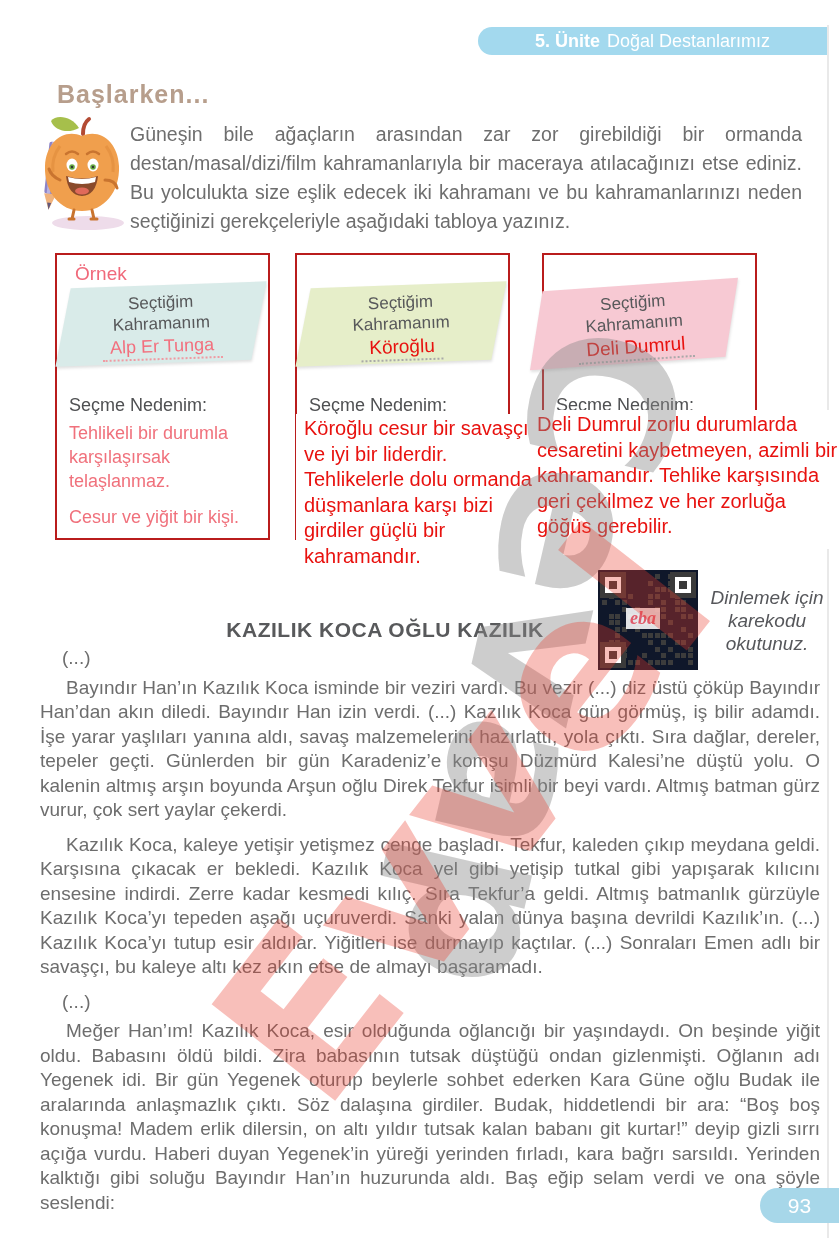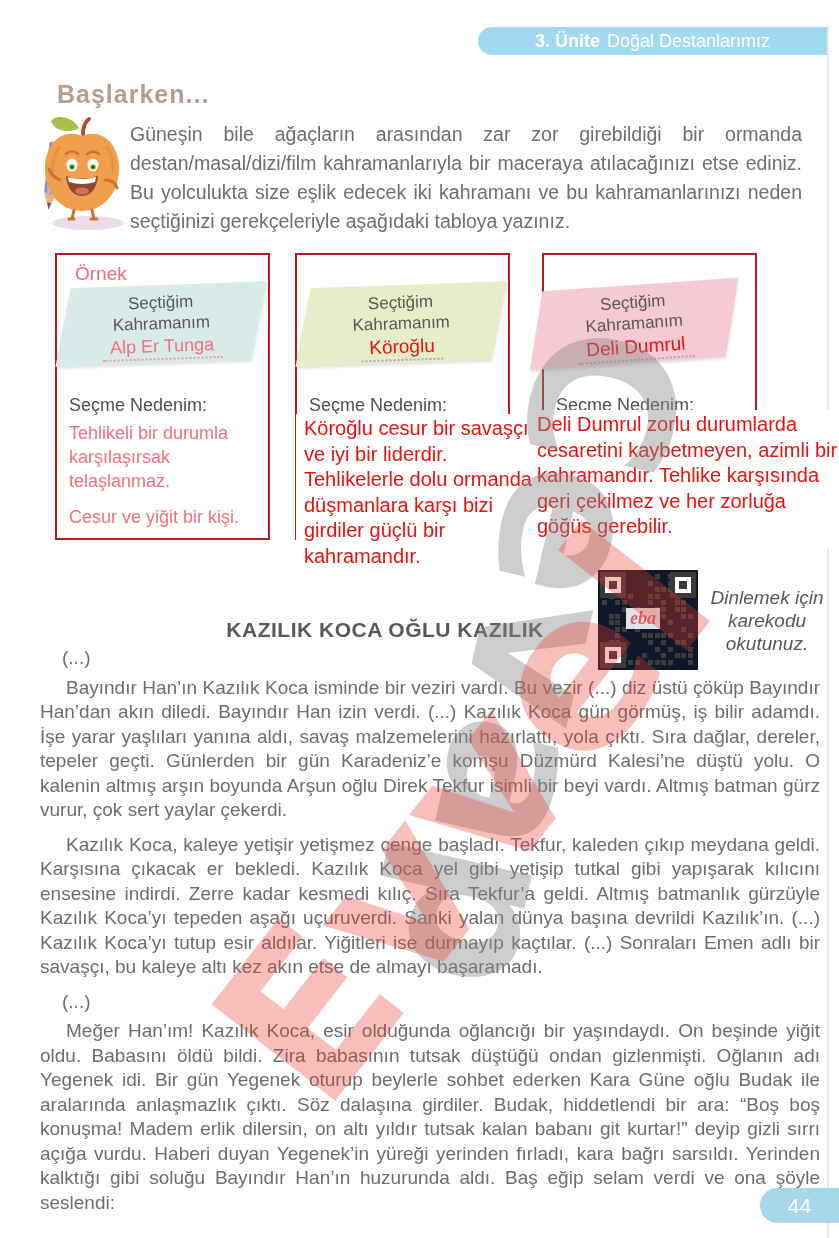--- a/index.html
+++ b/index.html
@@ -77,21 +77,21 @@
        justify-content:center;z-index:9;}
 </style>
 </head>
 <body>
 
 <div>
 
   <div class="page-edge"></div>
 
   <div class="unit-banner">
-    <span class="unit-label">3. Ünite</span>
+    <span class="unit-label">5. Ünite</span>
     <span class="unit-title">Doğal Destanlarımız</span>
   </div>
 
   <h2 class="section-heading">Başlarken...</h2>
 
   <svg class="apple" width="94" height="120" viewBox="0 0 94 120">
     <ellipse cx="52" cy="111" rx="36" ry="7" fill="#eedcea"></ellipse>
     <g transform="rotate(6 17 64)">
       <rect x="10" y="30" width="12" height="52" rx="2" fill="#8d84c8"></rect>
       <rect x="12.5" y="30" width="3.5" height="52" fill="#b9b2e2"></rect>
@@ -274,15 +274,15 @@
 
   <h3 class="story-title">KAZILIK KOCA OĞLU KAZILIK</h3>
   <div class="story">
     <p class="ellipsis">(...)</p>
     <p>Bayındır Han’ın Kazılık Koca isminde bir veziri vardı. Bu vezir (...) diz üstü çöküp Bayındır Han’dan akın diledi. Bayındır Han izin verdi. (...) Kazılık Koca gün görmüş, iş bilir adamdı. İşe yarar yaşlıları yanına aldı, savaş malzemelerini hazırlattı, yola çıktı. Sıra dağlar, dereler, tepeler geçti. Günlerden bir gün Karadeniz’e komşu Düzmürd Kalesi’ne düştü yolu. O kalenin altmış arşın boyunda Arşun oğlu Direk Tekfur isimli bir beyi vardı. Altmış batman gürz vurur, çok sert yaylar çekerdi.</p>
     <p>Kazılık Koca, kaleye yetişir yetişmez cenge başladı. Tekfur, kaleden çıkıp meydana geldi. Karşısına çıkacak er bekledi. Kazılık Koca yel gibi yetişip tutkal gibi yapışarak kılıcını ensesine indirdi. Zerre kadar kesmedi kılıç. Sıra Tekfur’a geldi. Altmış batmanlık gürzüyle Kazılık Koca’yı tepeden aşağı uçuruverdi. Sanki yalan dünya başına devrildi Kazılık’ın. (...) Kazılık Koca’yı tutup esir aldılar. Yiğitleri ise durmayıp kaçtılar. (...) Sonraları Emen adlı bir savaşçı, bu kaleye altı kez akın etse de almayı başaramadı.</p>
     <p class="ellipsis">(...)</p>
     <p>Meğer Han’ım! Kazılık Koca, esir olduğunda oğlancığı bir yaşındaydı. On beşinde yiğit oldu. Babasını öldü bildi. Zira babasının tutsak düştüğü ondan gizlenmişti. Oğlanın adı Yegenek idi. Bir gün Yegenek oturup beylerle sohbet ederken Kara Güne oğlu Budak ile aralarında anlaşmazlık çıktı. Söz dalaşına girdiler. Budak, hiddetlendi bir ara: “Boş boş konuşma! Madem erlik dilersin, on altı yıldır tutsak kalan babanı git kurtar!” deyip gizli sırrı açığa vurdu. Haberi duyan Yegenek’in yüreği yerinden fırladı, kara bağrı sarsıldı. Yerinden kalktığı gibi soluğu Bayındır Han’ın huzurunda aldı. Baş eğip selam verdi ve ona şöyle seslendi:</p>
   </div>
 
-  <div class="page-pill">44</div>
+  <div class="page-pill">93</div>
 
 </div>
 
 </body></html>

